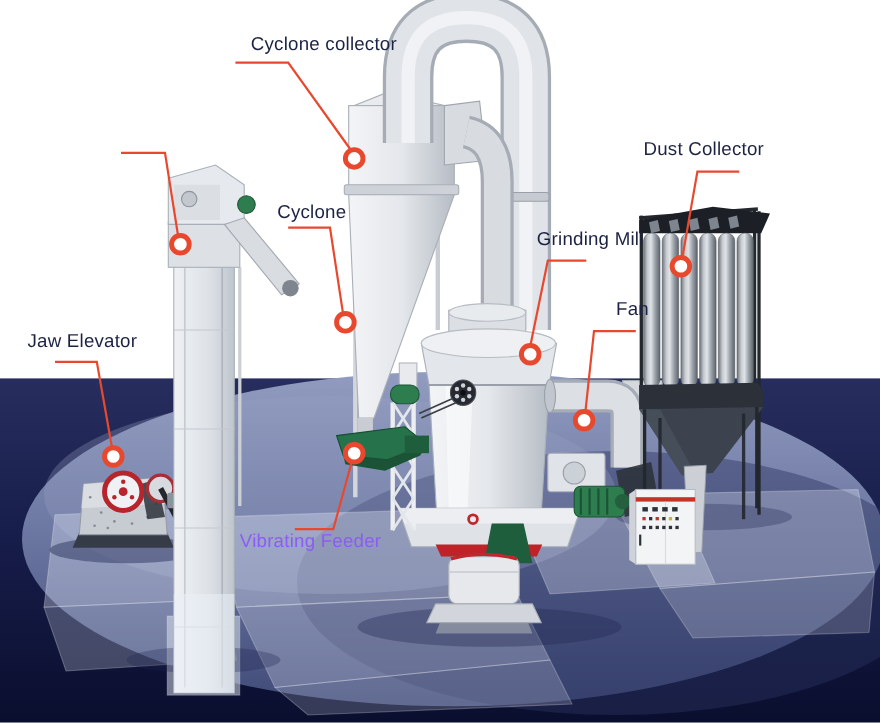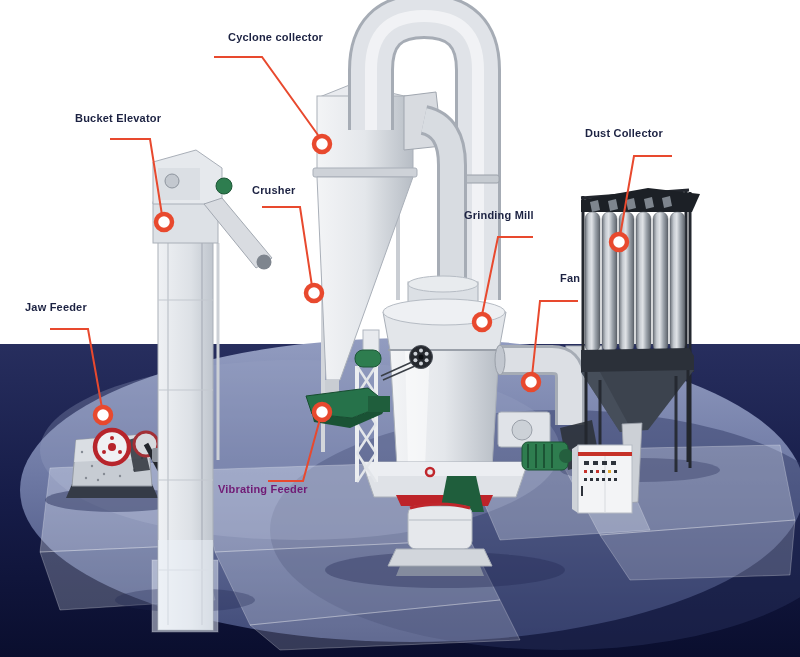--- a/index.html
+++ b/index.html
@@ -1,21 +1,21 @@
 <!DOCTYPE html>
 <html><head>
 <meta charset="utf-8">
 <style>
   html,body{margin:0;padding:0;background:#fff;}
   #stage{position:relative;width:800px;height:657px;overflow:hidden;
          font-family:"Liberation Sans",sans-serif;}
   #scene{position:absolute;left:0;top:0;}
-  .lbl{position:absolute;font-weight:bold;font-size:11px;line-height:1.1;
+  .lbl{position:absolute;font-weight:normal;font-size:17px;line-height:1.1;
        color:#1c2242;letter-spacing:.2px;white-space:nowrap;}
-  .lbl.light{color:#701a75;}
+  .lbl.light{color:#8b5cf6;}
 </style>
 </head>
 <body>
 
 <div id="stage">
 
 <svg id="scene" width="800" height="657" viewBox="0 0 800 657">
   <defs>
     <linearGradient id="gNavy" x1="0" y1="0" x2="0" y2="1">
       <stop offset="0" stop-color="#272e5e"></stop>
@@ -286,21 +286,20 @@
     <circle cx="314" cy="293" r="8"></circle>
     <circle cx="103" cy="415" r="8"></circle>
     <circle cx="322" cy="412" r="8"></circle>
     <circle cx="482" cy="322" r="8"></circle>
     <circle cx="531" cy="382" r="8"></circle>
     <circle cx="619" cy="242" r="8"></circle>
   </g>
 </svg>
 
 <div class="lbl" style="left:228px;top:31px">Cyclone collector</div>
-<div class="lbl" style="left:75px;top:112px">Bucket Elevator</div>
-<div class="lbl" style="left:252px;top:184px">Crusher</div>
-<div class="lbl" style="left:25px;top:301px">Jaw Feeder</div>
+<div class="lbl" style="left:252px;top:184px">Cyclone</div>
+<div class="lbl" style="left:25px;top:301px">Jaw Elevator</div>
 <div class="lbl light" style="left:218px;top:483px">Vibrating Feeder</div>
-<div class="lbl" style="left:464px;top:209px">Grinding Mill</div>
+<div class="lbl" style="left:488px;top:209px">Grinding Mill</div>
 <div class="lbl" style="left:560px;top:272px">Fan</div>
 <div class="lbl" style="left:585px;top:127px">Dust Collector</div>
 
 </div>
 
 </body></html>

